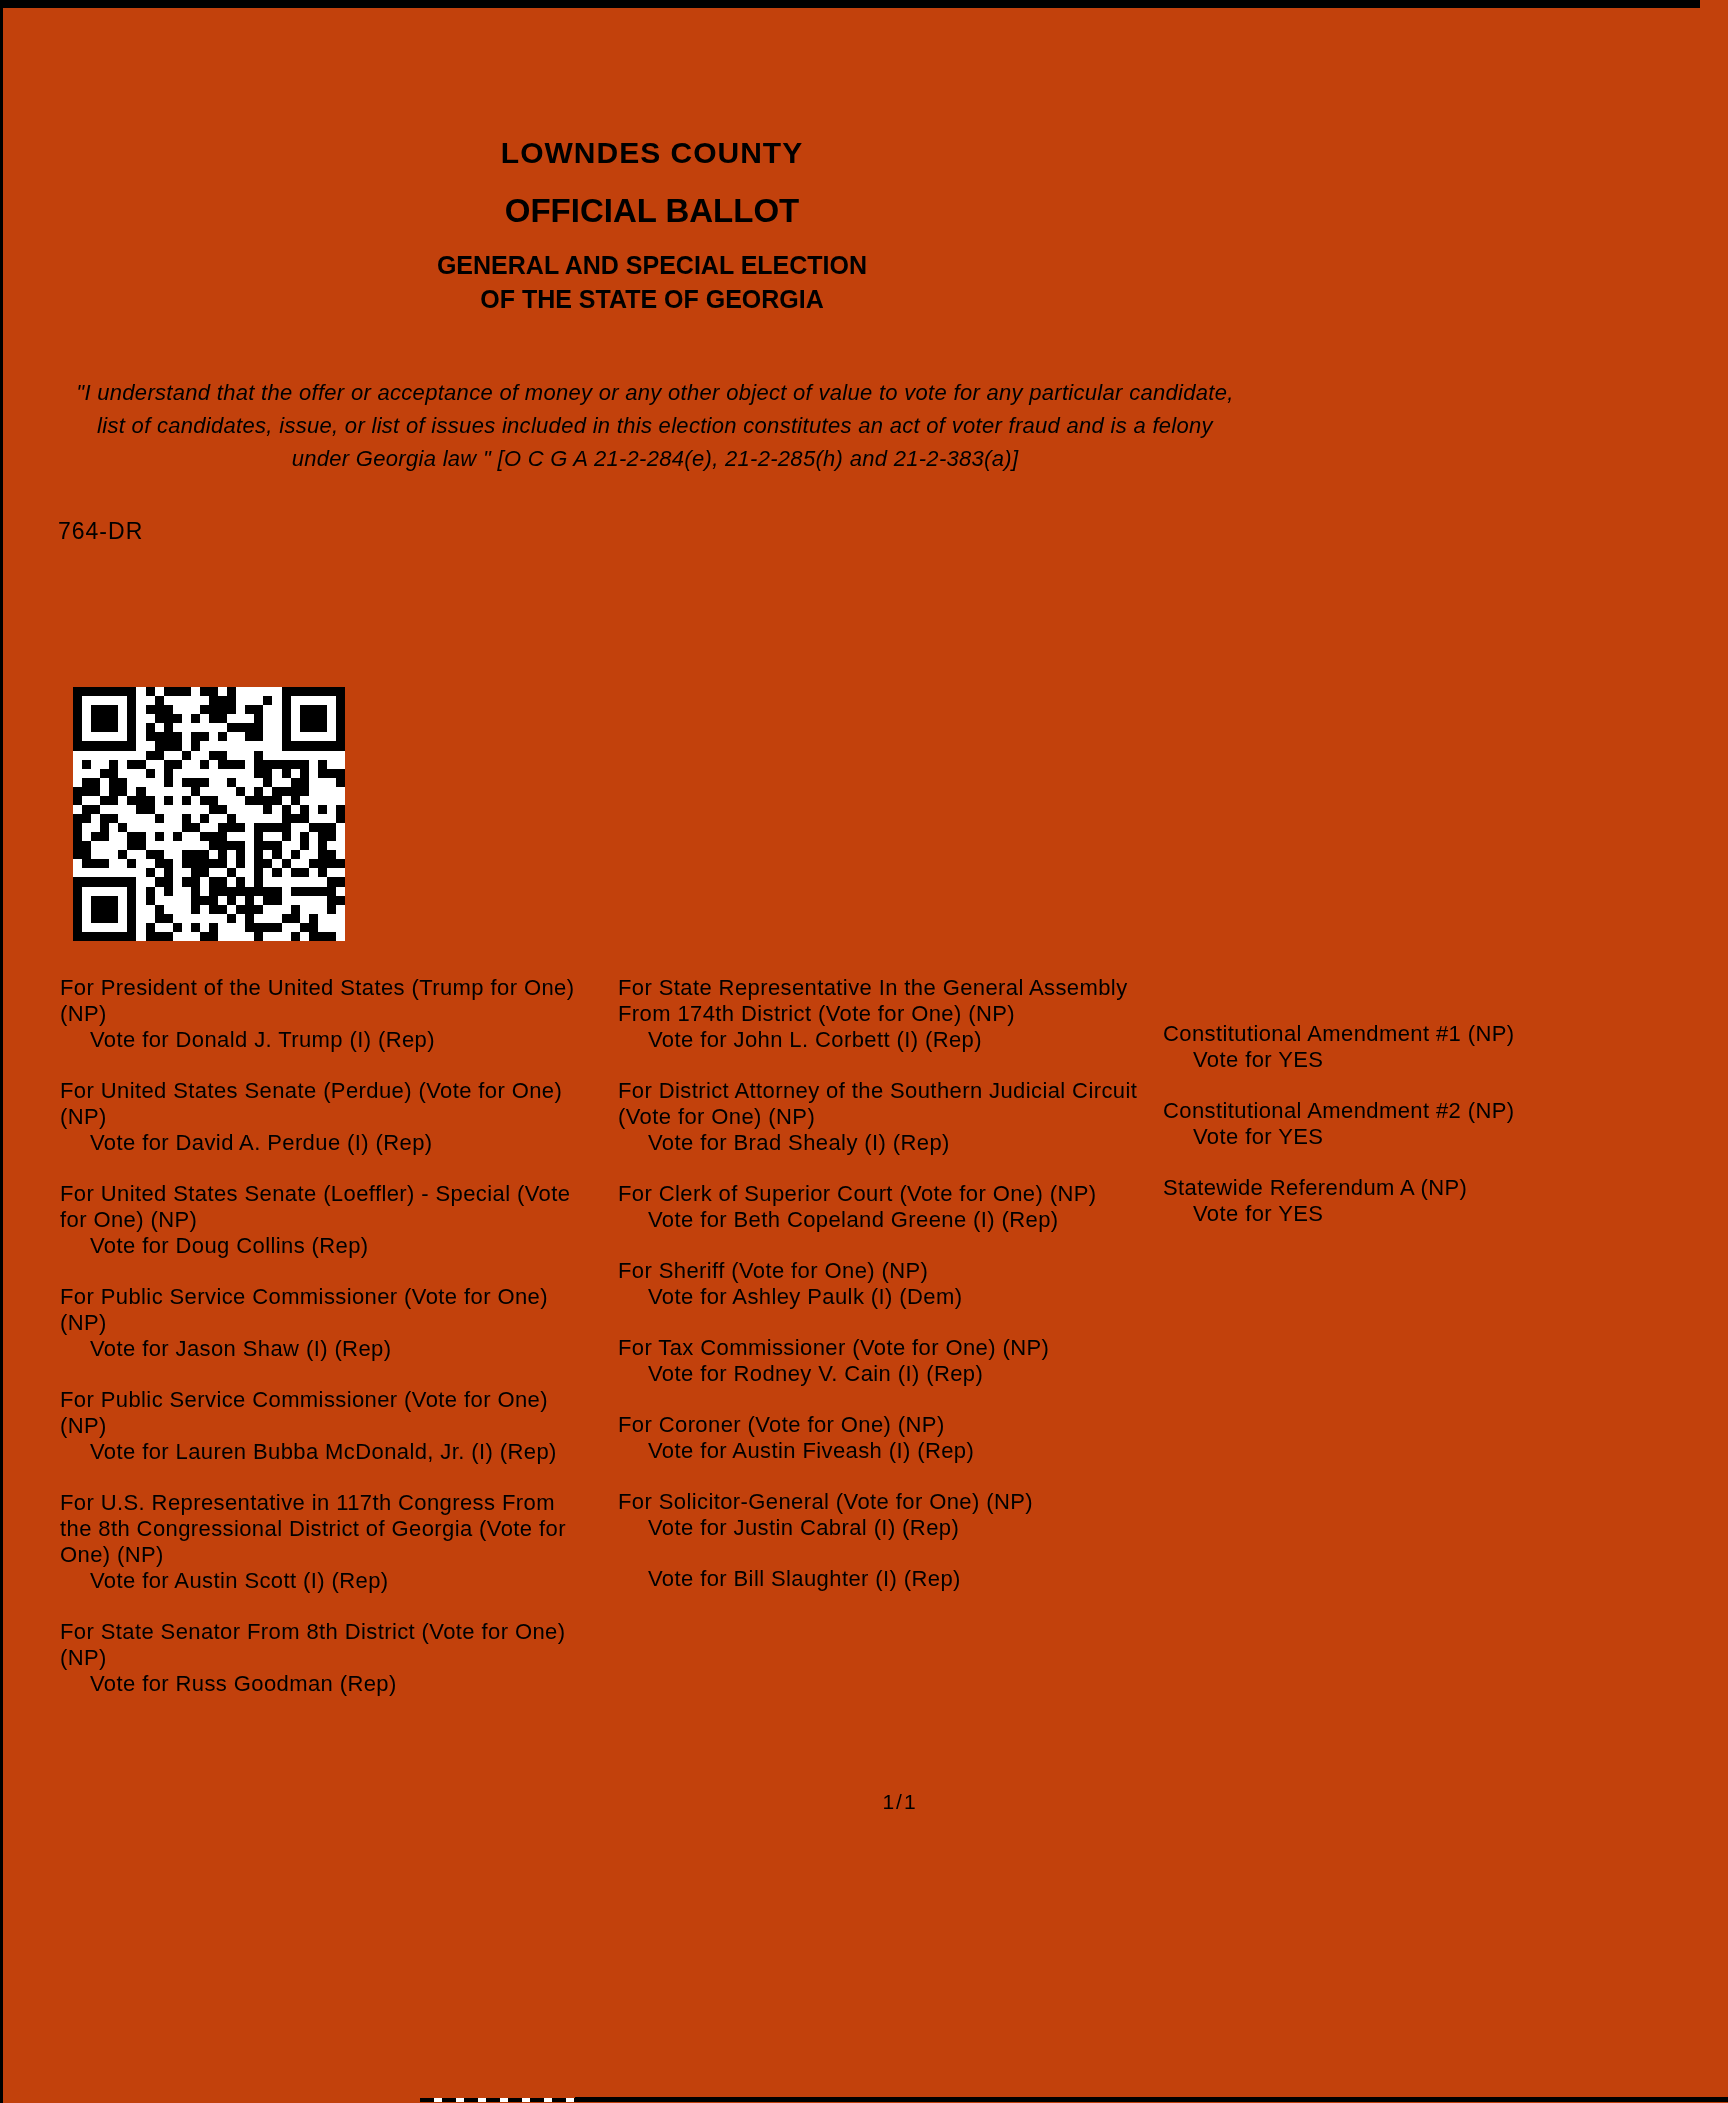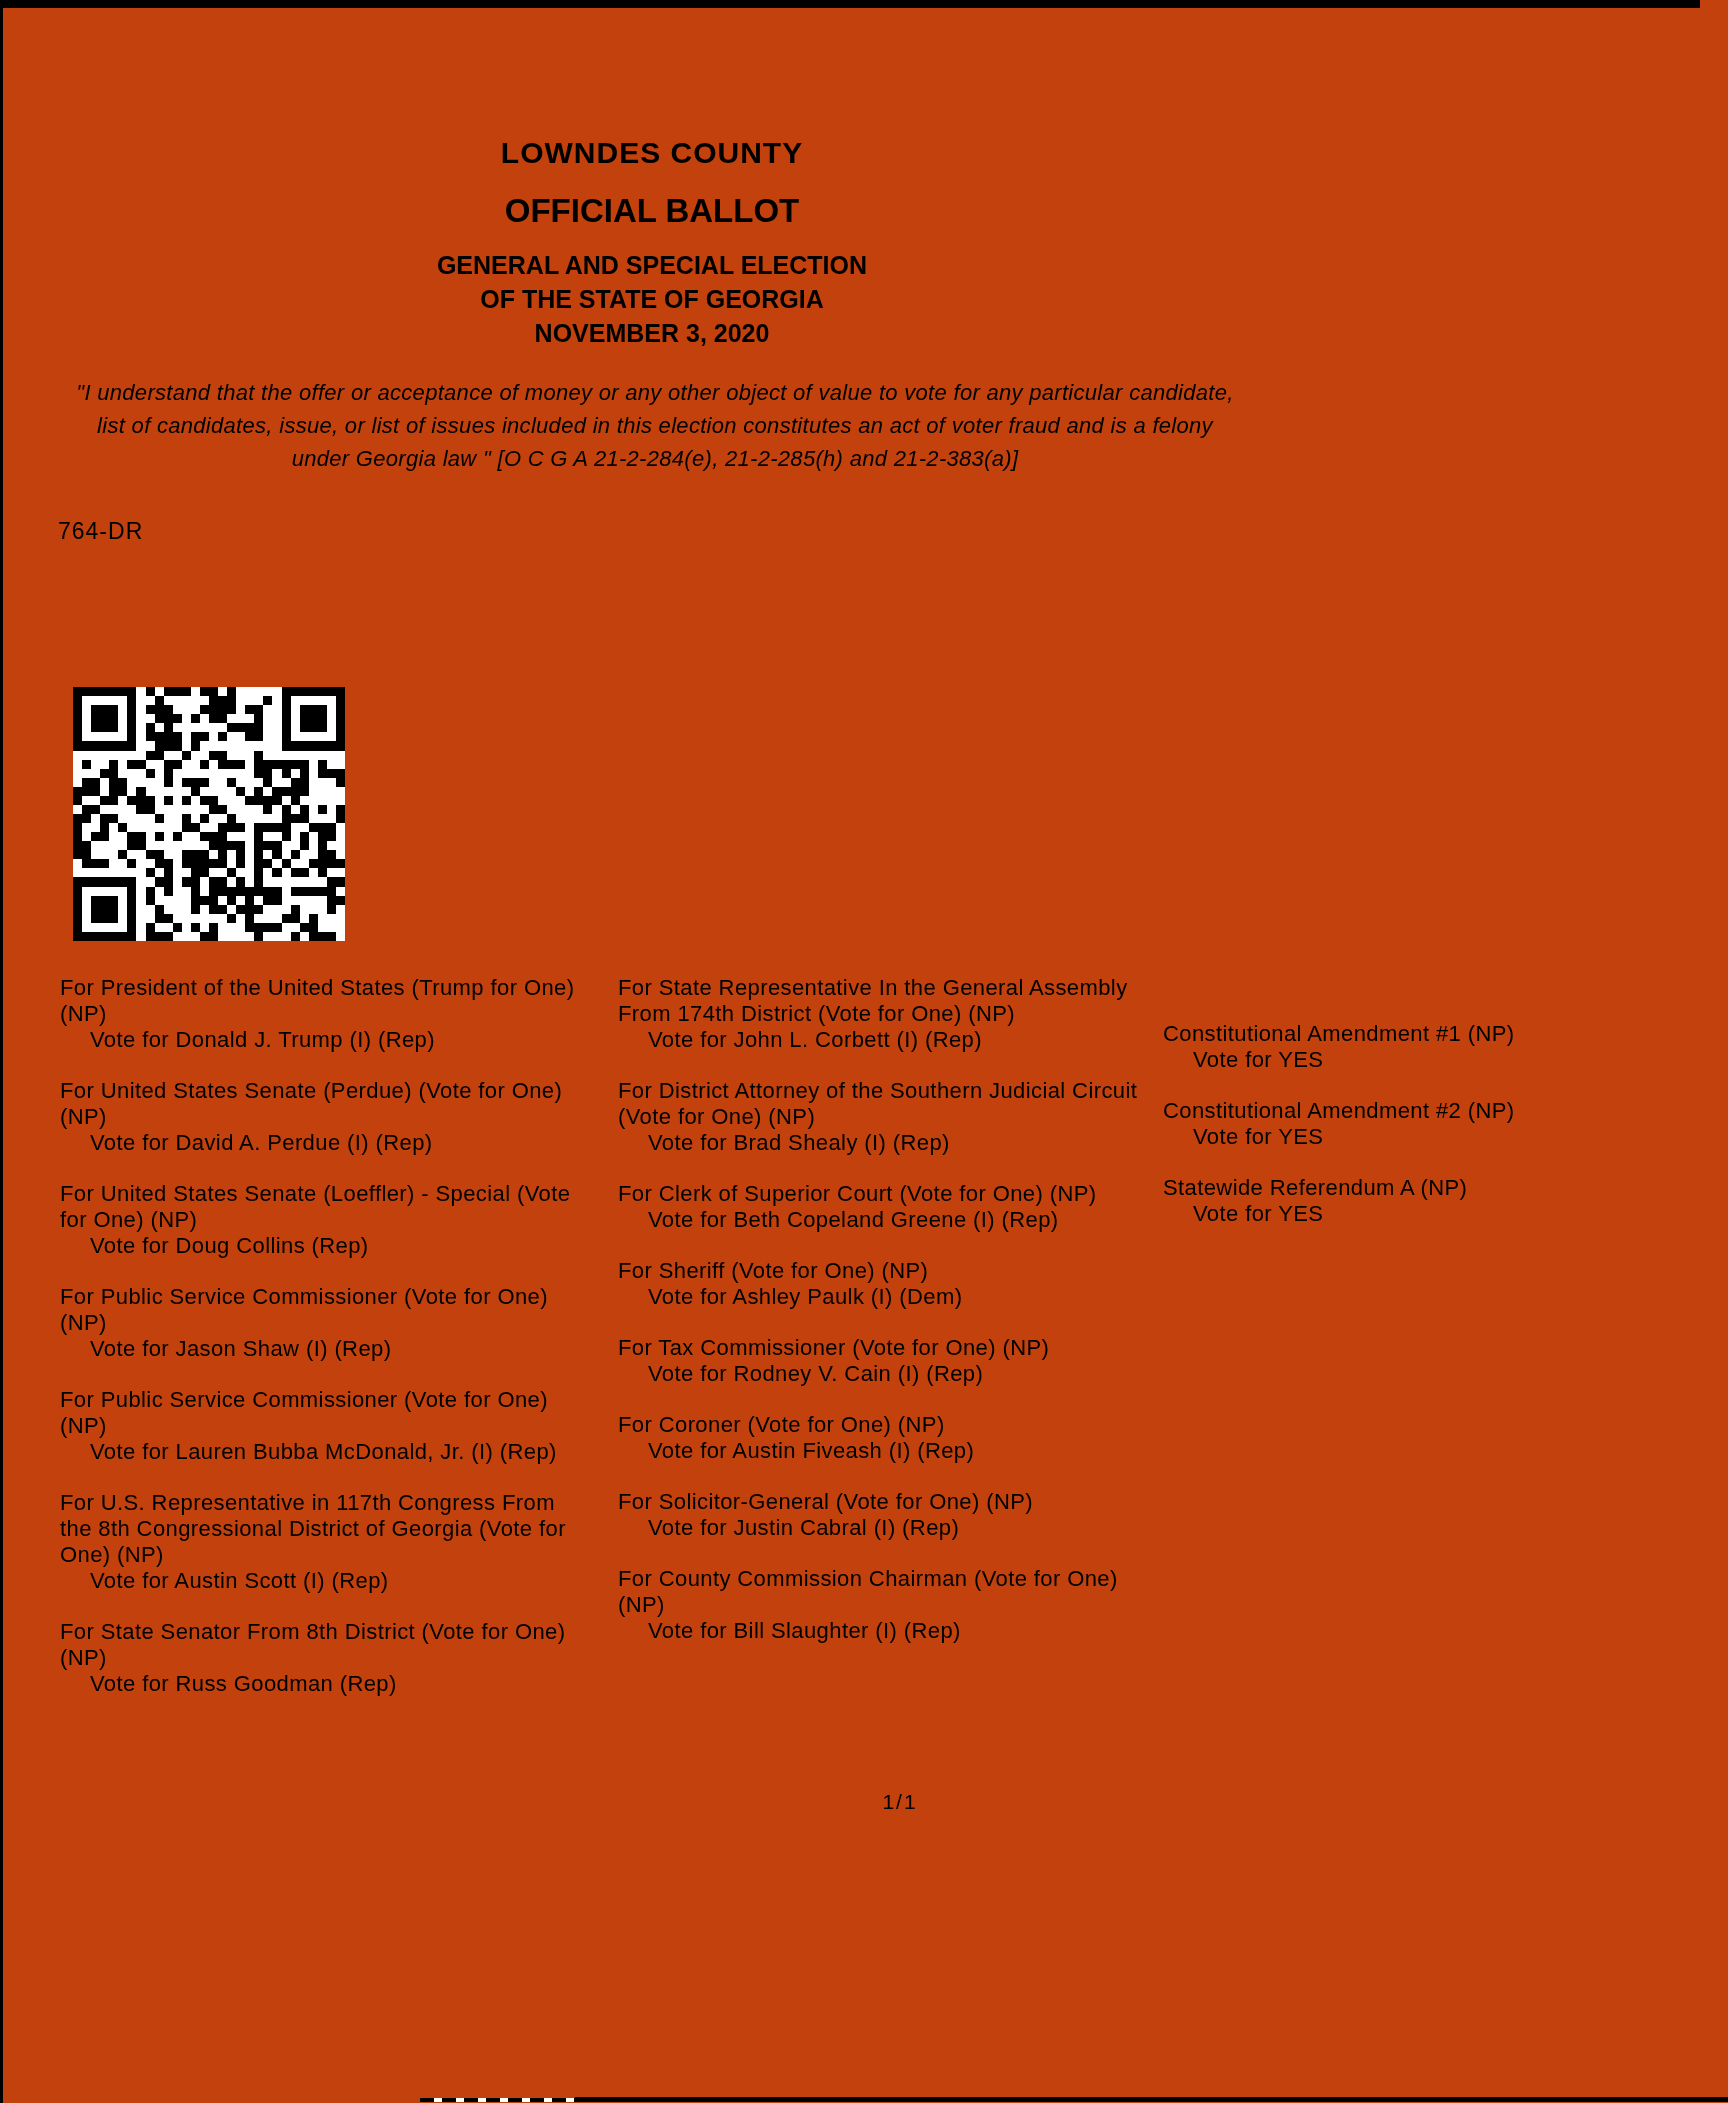--- a/index.html
+++ b/index.html
@@ -51,21 +51,20 @@
 
   <div class="top-bar"></div>
   <div class="left-bar"></div>
 
   <div class="header">
     <div class="h-county">LOWNDES COUNTY</div>
     <div class="h-ballot">OFFICIAL BALLOT</div>
     <div class="h-group">
       <div class="h-line">GENERAL AND SPECIAL ELECTION</div>
       <div class="h-line">OF THE STATE OF GEORGIA</div>
-      <div class="h-line">NOVEMBER 3, 2020</div>
     </div>
   </div>
 
   <div class="disclaimer">
     <div>"I understand that the offer or acceptance of money or any other object of value to vote for any particular candidate,</div>
     <div>list of candidates, issue, or list of issues included in this election constitutes an act of voter fraud and is a felony</div>
     <div>under Georgia law " [O C G A  21-2-284(e), 21-2-285(h) and 21-2-383(a)]</div>
   </div>
 
   <div class="precinct">764-DR</div>
@@ -440,21 +439,20 @@
       </div>
       <div class="contest">
         <p class="office">For Coroner  (Vote for One) (NP)</p>
         <p class="vote">Vote for Austin Fiveash (I) (Rep)</p>
       </div>
       <div class="contest">
         <p class="office">For Solicitor-General  (Vote for One) (NP)</p>
         <p class="vote">Vote for Justin Cabral (I) (Rep)</p>
       </div>
       <div class="contest">
-        <p class="office">For County Commission Chairman  (Vote for One) (NP)</p>
         <p class="vote">Vote for Bill Slaughter (I) (Rep)</p>
       </div>
     </div>
   <div class="col col-3" id="col-2">
       <div class="contest">
         <p class="office">Constitutional Amendment #1 (NP)</p>
         <p class="vote">Vote for YES</p>
       </div>
       <div class="contest">
         <p class="office">Constitutional Amendment #2 (NP)</p>

